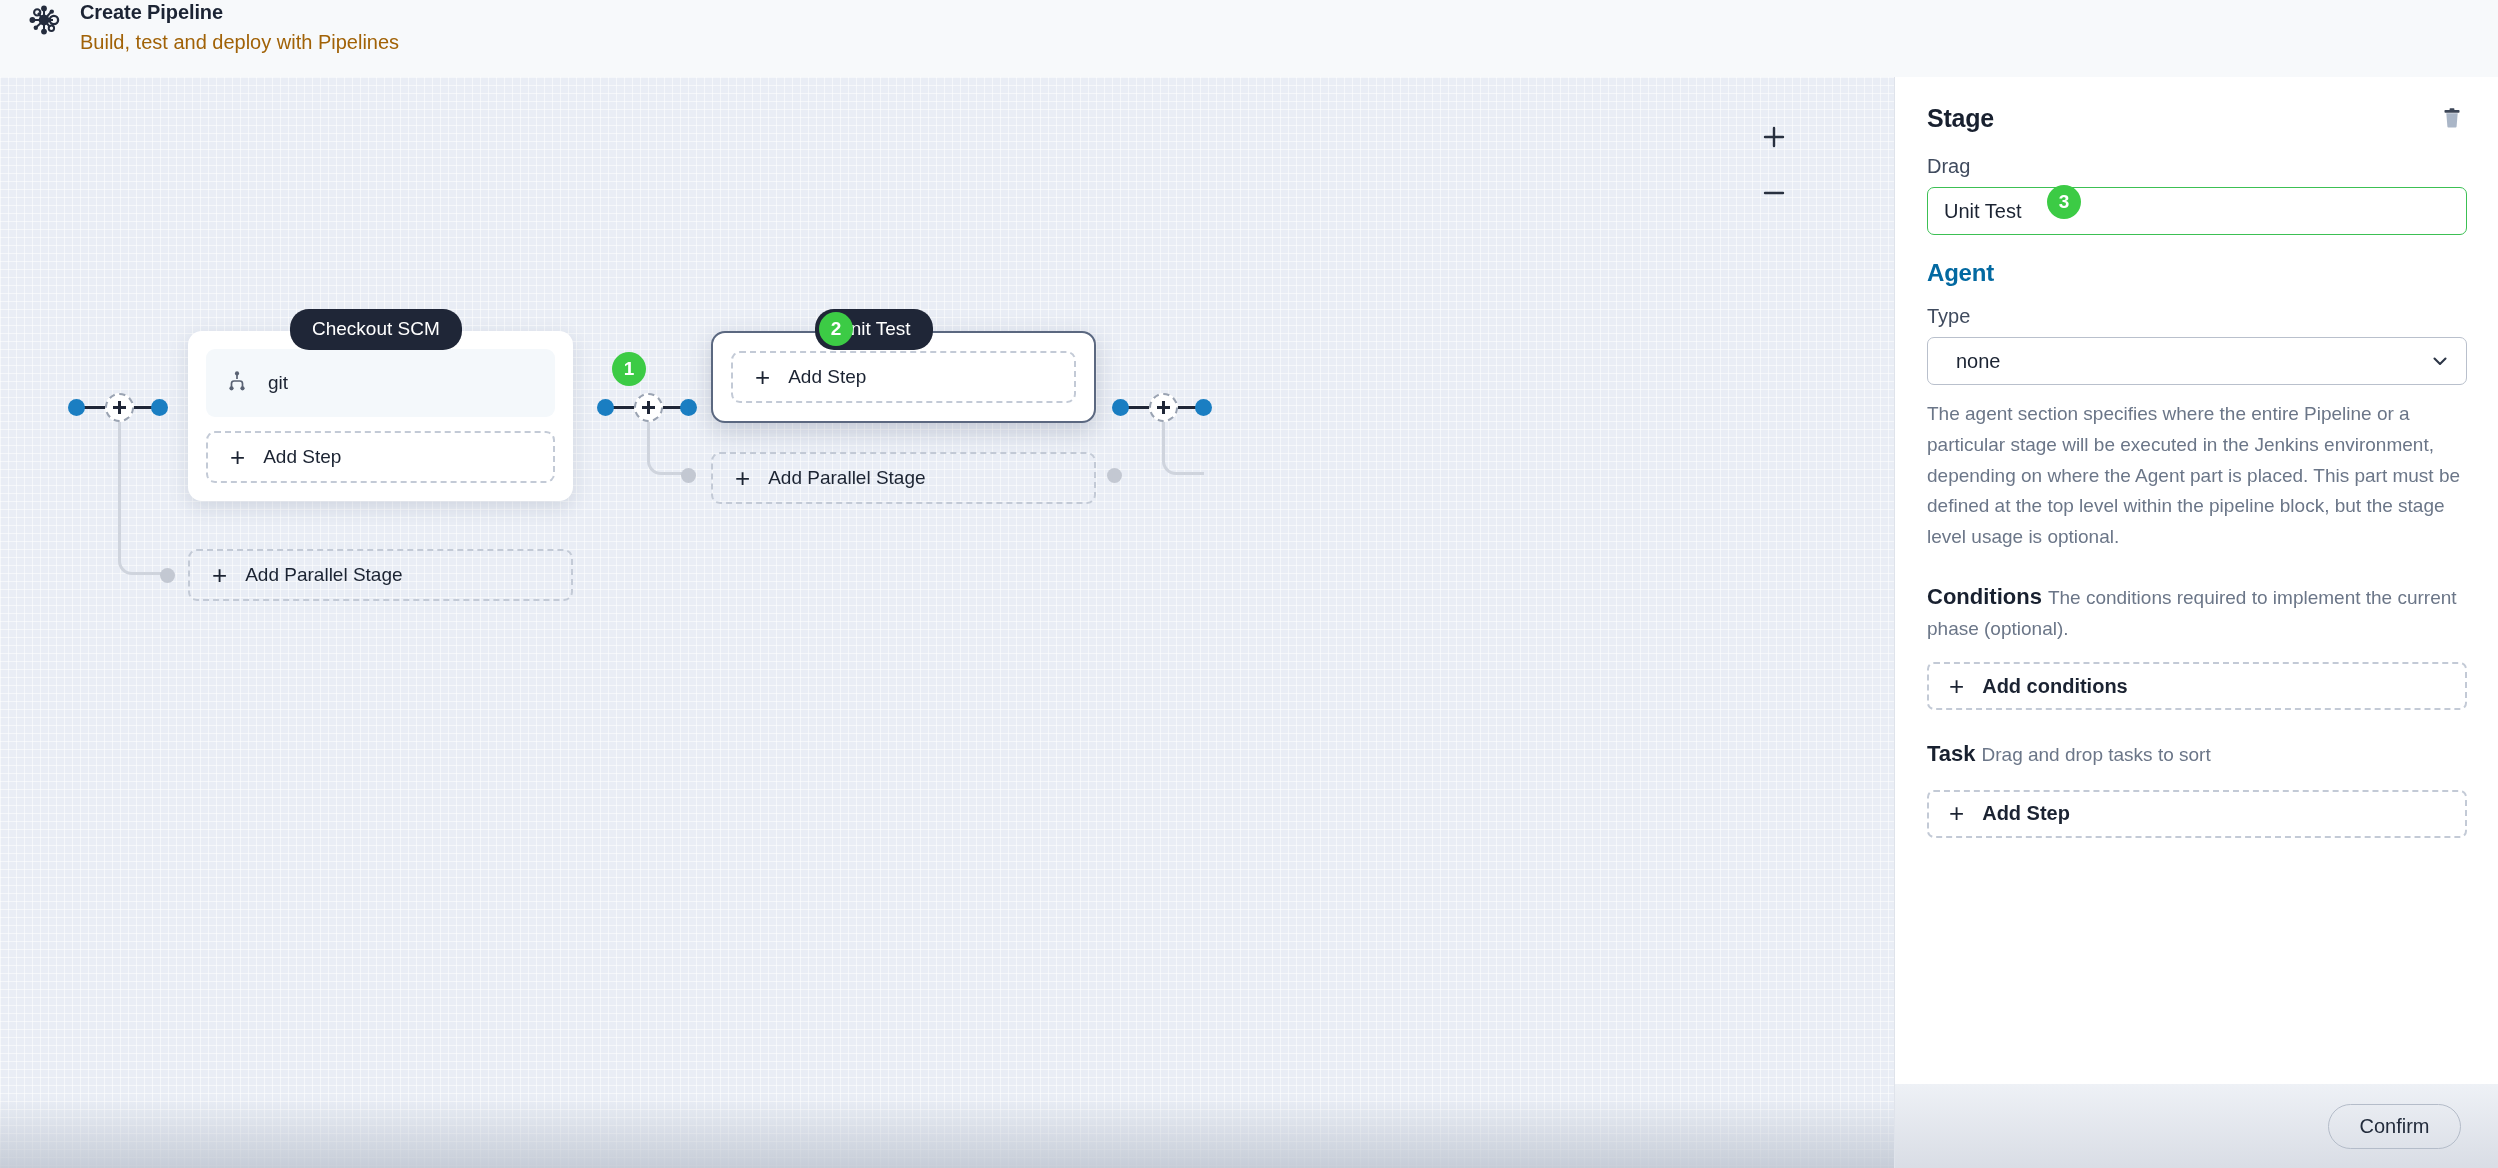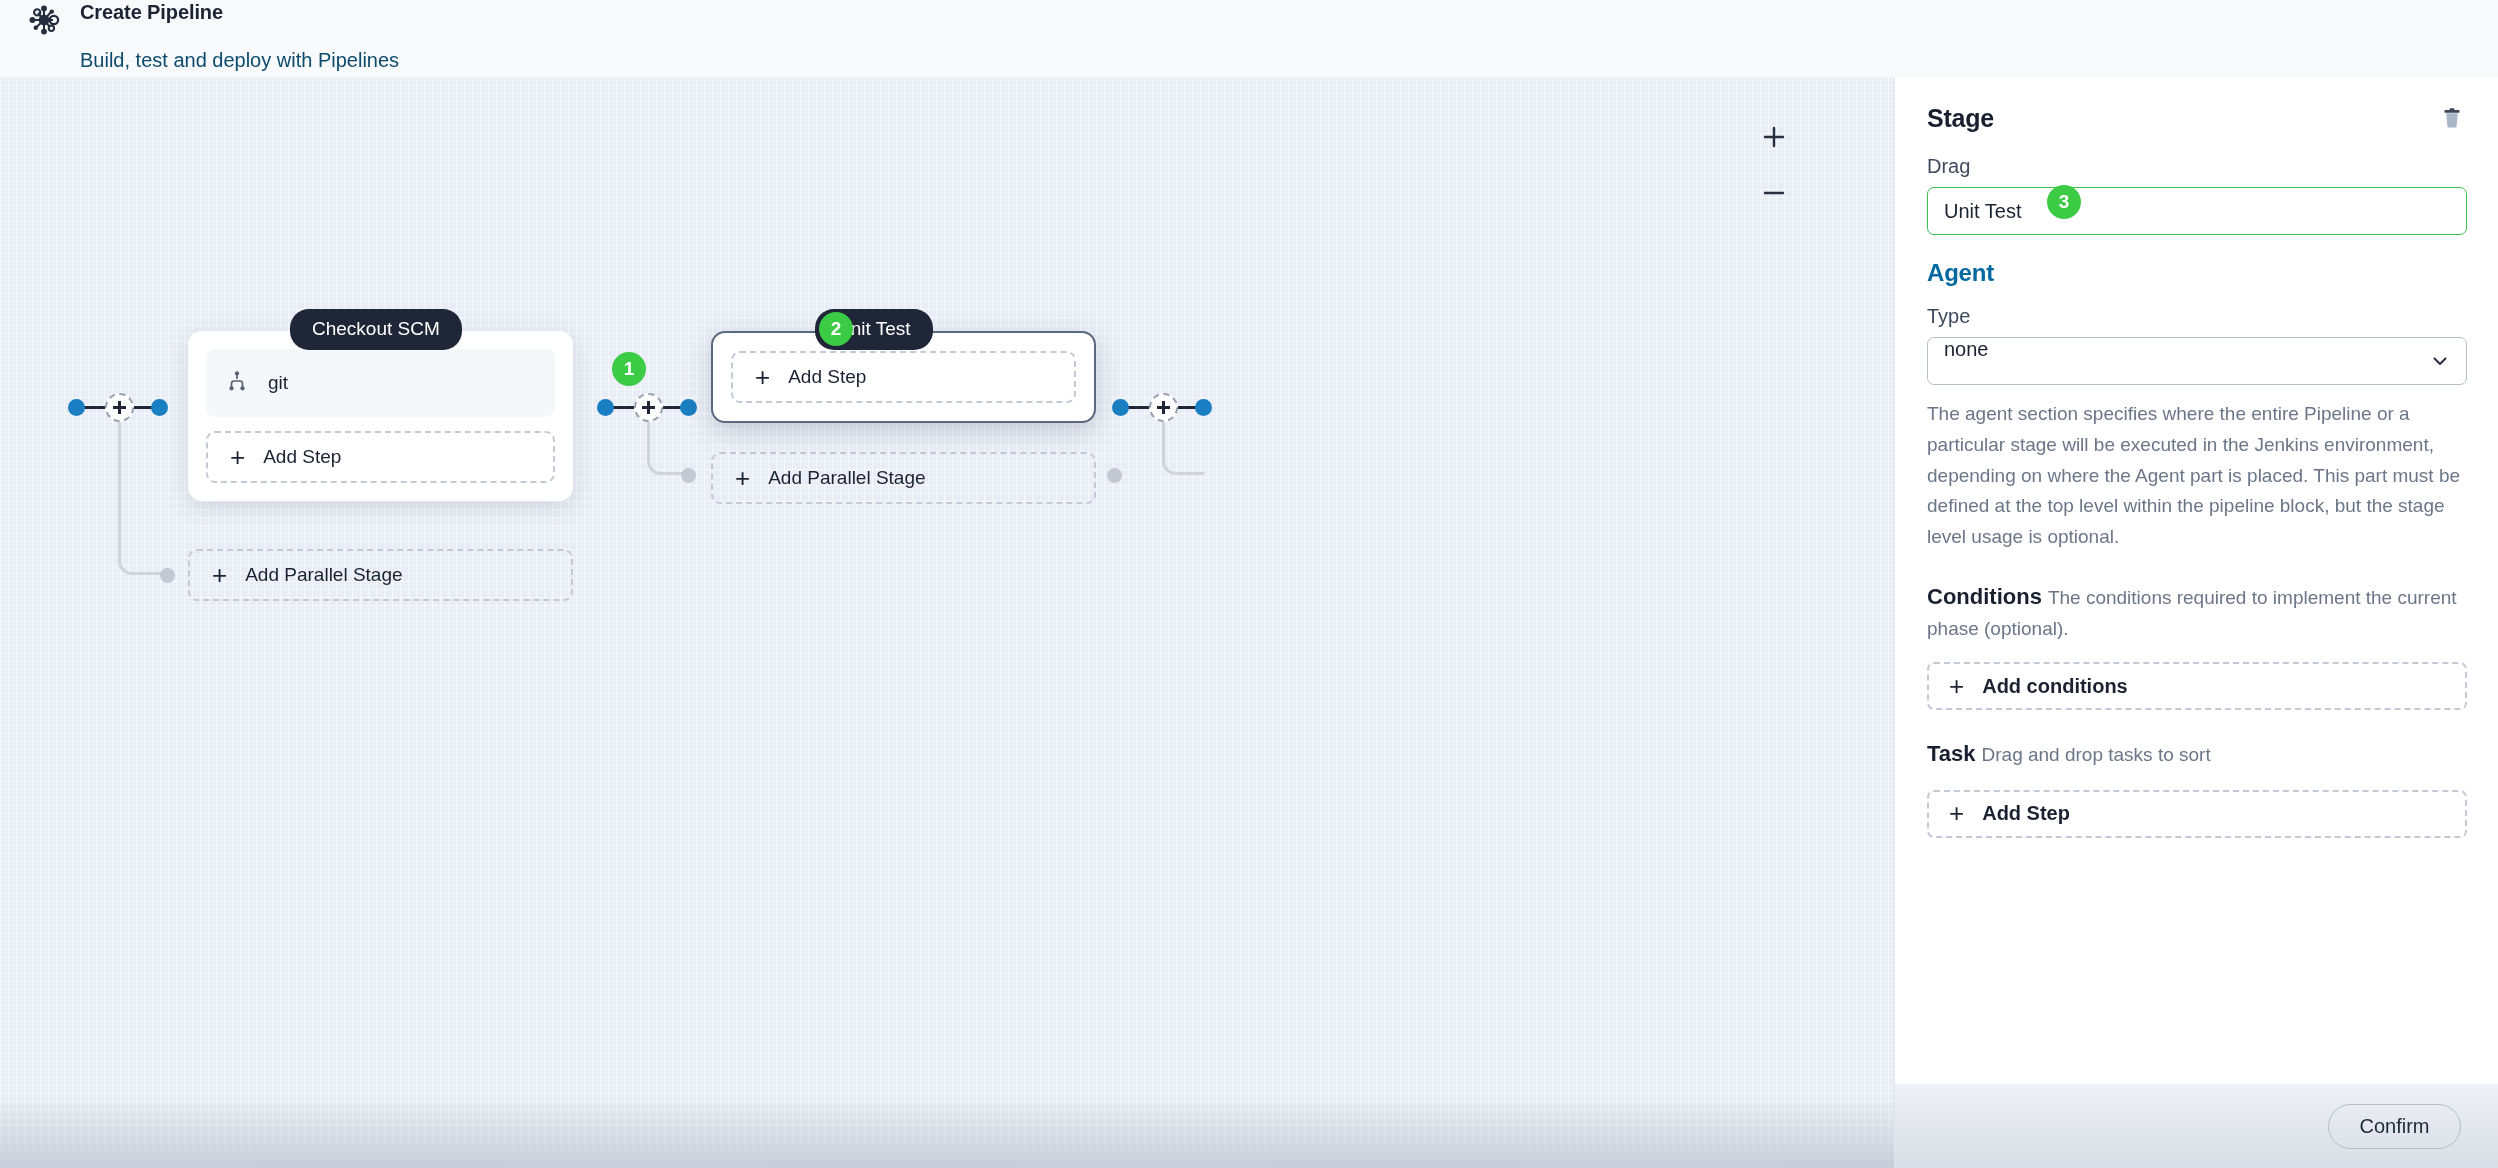--- a/index.html
+++ b/index.html
@@ -40,23 +40,23 @@
   .brand-text { display: flex; flex-direction: column; justify-content: center; }
   .brand-title {
     font-size: 20px;
     font-weight: bold;
     color: #1c2434;
     line-height: 1.25;
     letter-spacing: -0.1px;
   }
   .brand-sub {
     font-size: 20px;
-    color: #0c4a6e;
+    color: #a16207;
     line-height: 1.4;
-    margin-top: 21px;
+    margin-top: 3px;
   }
 
   .close-button {
     position: absolute;
     right: 14px; top: 11px;
     width: 53px; height: 53px;
     background: #1f2637;
     border-radius: 9px;
     display: flex; align-items: center; justify-content: center;
     cursor: pointer;
@@ -287,26 +287,26 @@
     margin-top: 24px;
     margin-bottom: 18px;
     letter-spacing: -0.2px;
   }
   .select-wrap { position: relative; }
   .select-box {
     width: 100%;
     height: 48px;
     border: 1.5px solid #b9c0cc;
     border-radius: 7px;
-    padding: 0 16px;
+    padding: 0 28px;
     font-size: 20px;
     color: #1b2332;
     background: #fff;
     display: flex;
-    align-items: flex-start;
+    align-items: center;
     cursor: pointer;
   }
   .select-caret {
     position: absolute;
     right: 16px; top: 50%;
     transform: translateY(-50%);
     pointer-events: none;
     display: flex;
   }
   .helper-text {

